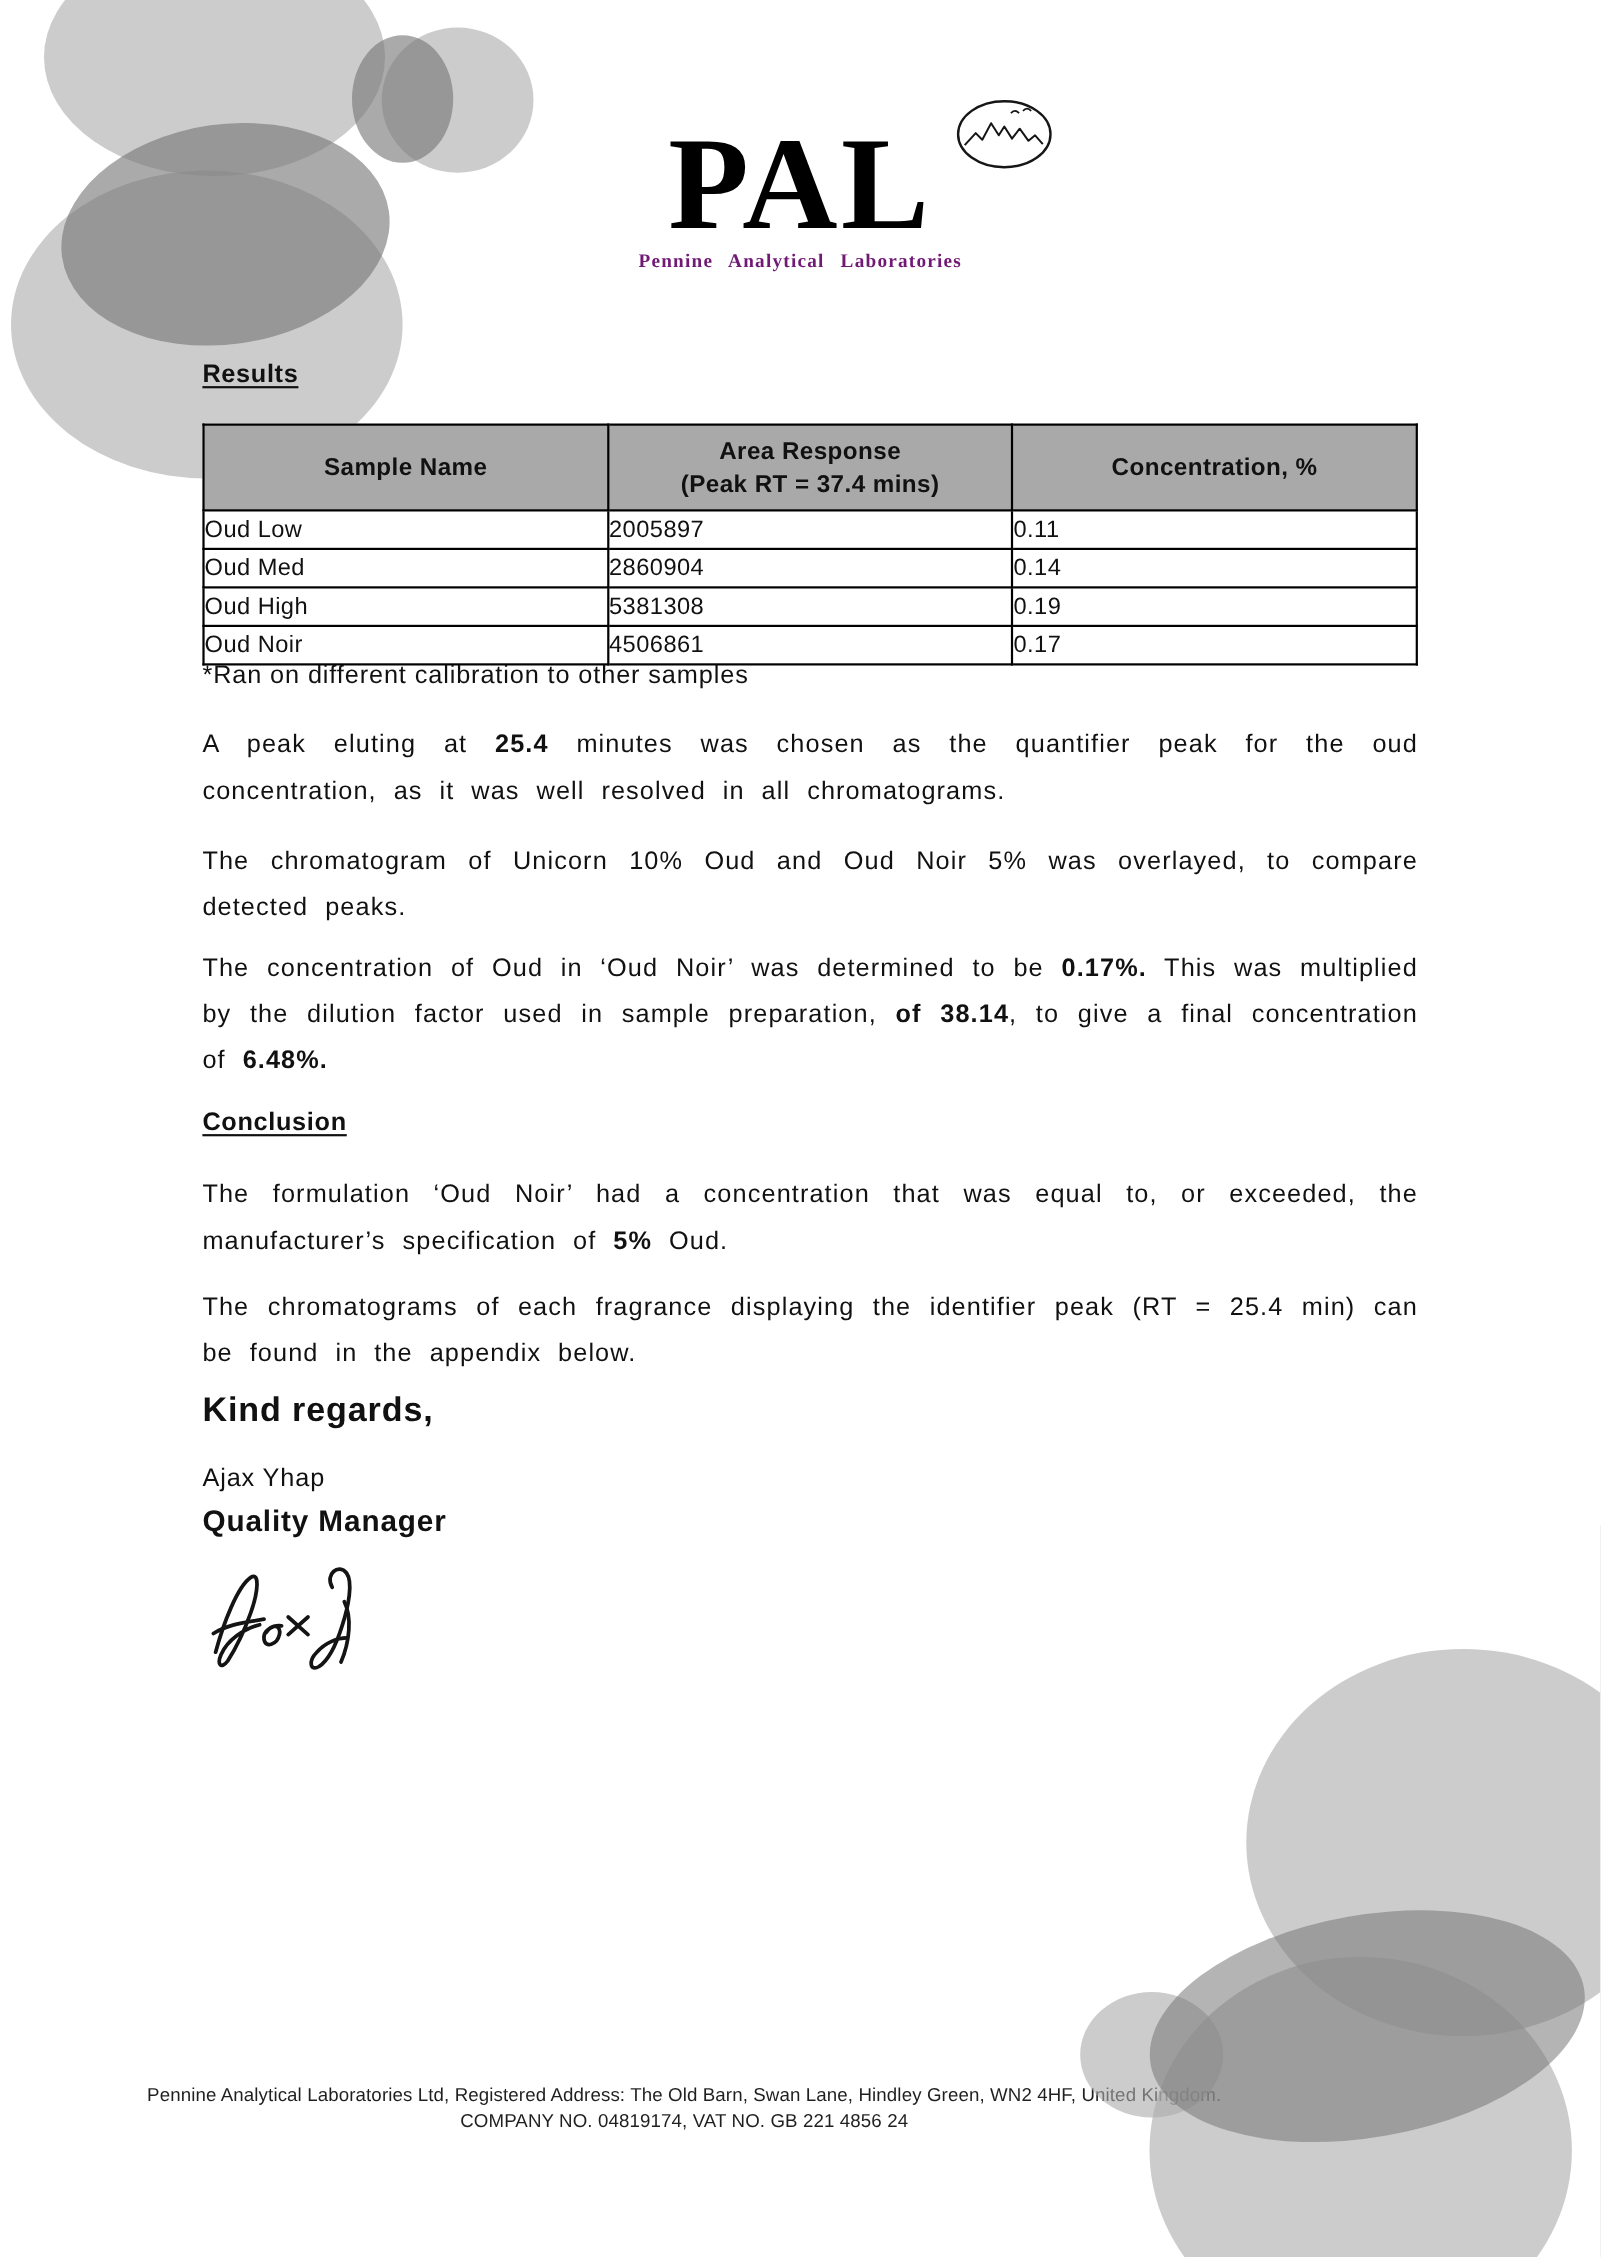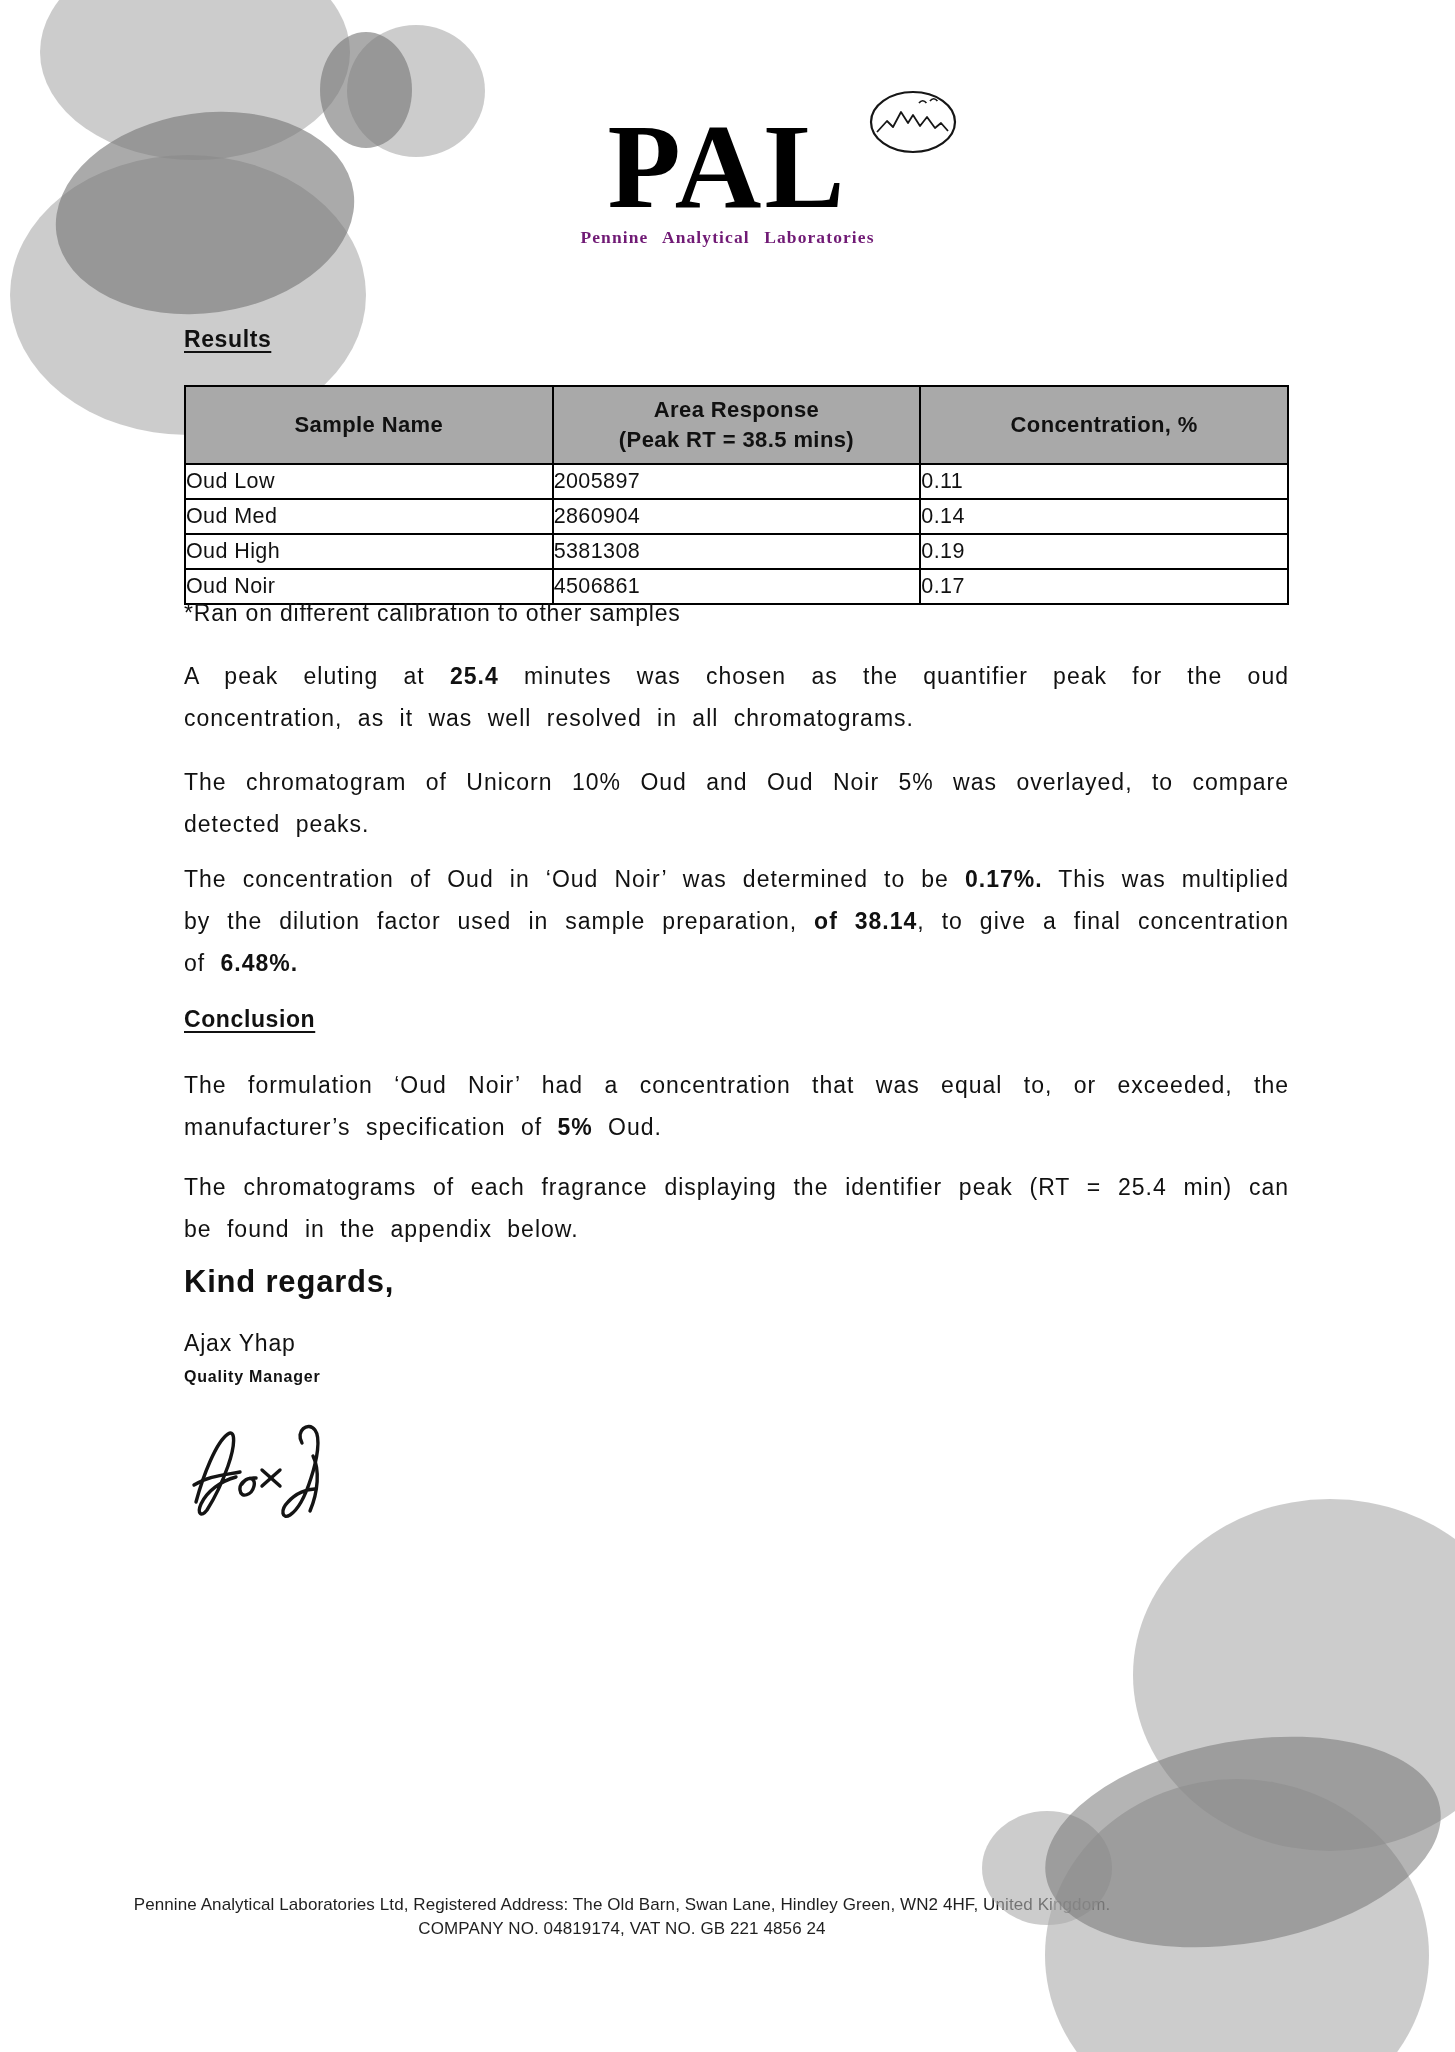--- a/index.html
+++ b/index.html
@@ -52,21 +52,21 @@
     white-space:pre-line;line-height:30px;padding:0;
   }
   .results-table td{
     border:2px solid #000;background:#fff;
     font-size:21.5px;letter-spacing:.4px;
     height:33px;text-align:left;vertical-align:middle;padding:0;
   }
 
   .signoff{font-size:31px;font-weight:bold;letter-spacing:.8px;}
   .sender-name{font-size:23px;letter-spacing:.8px;}
-  .sender-title{font-size:16px;font-weight:bold;letter-spacing:.8px;}
+  .sender-title{font-size:27px;font-weight:bold;letter-spacing:.8px;}
   .signature{position:absolute;top:1418px;left:188px;z-index:2;}
 
   .footer{
     position:absolute;top:1893px;left:0;width:1244px;z-index:2;
     text-align:center;font-size:17px;line-height:24px;color:#1f1f1f;letter-spacing:.1px;
   }
 </style>
 </head>
 <body>
 
@@ -93,21 +93,21 @@
     </div>
   </div>
 
   <div class="content-block heading" style="top:326px;">Results</div>
 
   <table class="results-table content-block" style="top:385px;">
     <thead>
         <tr>
           <th>Sample Name</th>
           <th>Area Response
-(Peak RT = 38.5 mins)</th>
+(Peak RT = 37.4 mins)</th>
           <th>Concentration, %</th>
         </tr>
       </thead>
     <tbody>
         <tr>
           <td>Oud Low</td>
           <td>2005897</td>
           <td>0.11</td>
         </tr>
         <tr>

